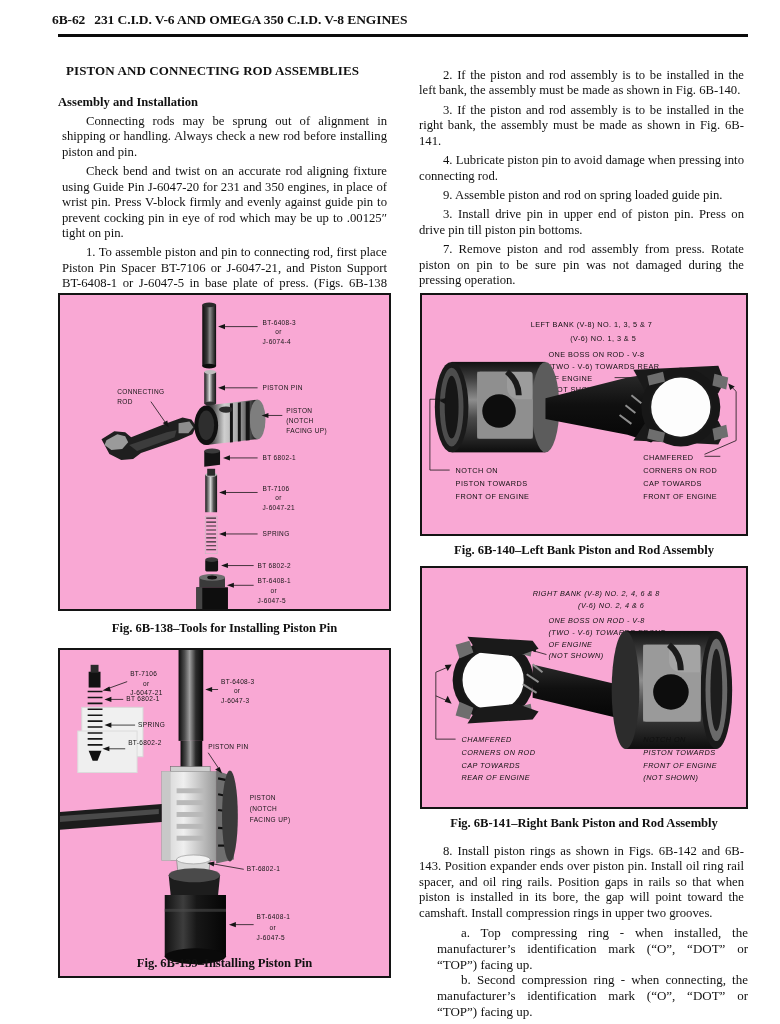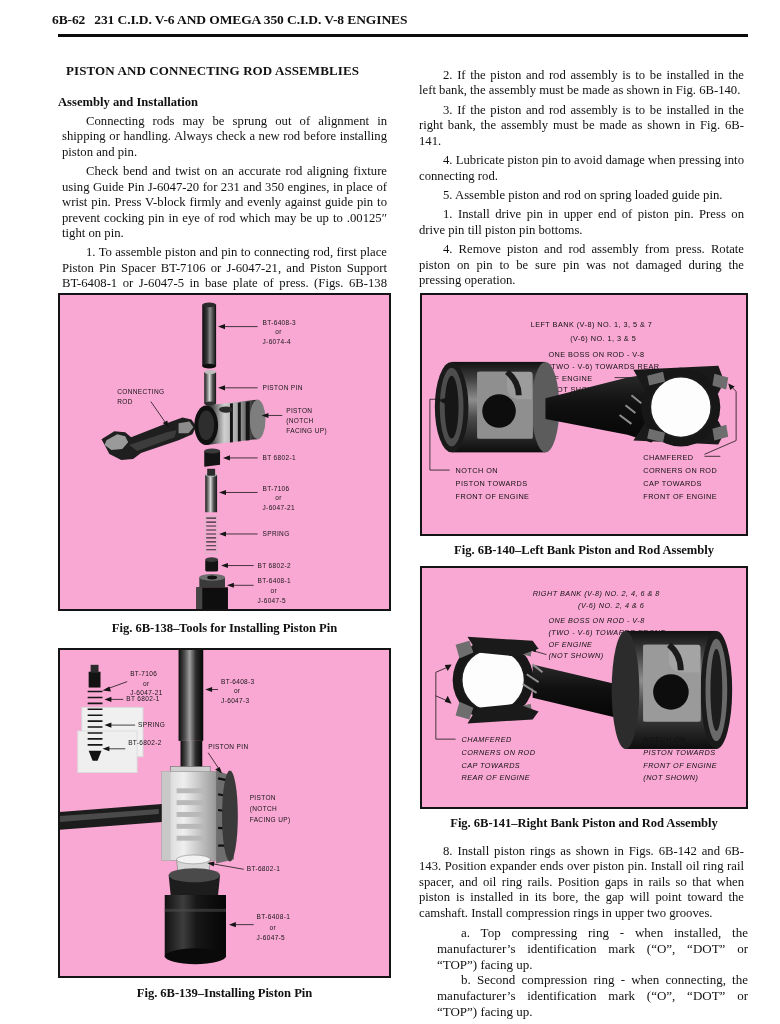--- a/index.html
+++ b/index.html
@@ -99,21 +99,21 @@
     font-size: 12.6px;
     font-weight: bold;
     letter-spacing: -0.05px;
     white-space: nowrap;
   }
 
   
   #fig138-box { left: 58px;  top: 293px; width: 333px; height: 318px; }
   #fig138-cap { left: 58px;  top: 621px; width: 333px; }
   #fig139-box { left: 58px;  top: 648px; width: 333px; height: 330px; }
-  #fig139-cap { left: 58px;  top: 986px; width: 333px; }
+  #fig139-cap { left: 58px;  top: 956px; width: 333px; }
   #fig140-box { left: 420px; top: 293px; width: 328px; height: 243px; }
   #fig140-cap { left: 415px; top: 543px; width: 338px; }
   #fig141-box { left: 420px; top: 566px; width: 328px; height: 243px; font-style: italic; }
   #fig141-cap { left: 415px; top: 816px; width: 338px; }
 
   .col-right-bottom {
     position: absolute;
     left: 415px;
     top: 840px;
     width: 333px;
@@ -151,23 +151,23 @@
     <h3 class="sub-title">Assembly and Installation</h3>
     <p class="body">Connecting rods may be sprung out of alignment in shipping or handling. Always check a new rod before installing piston and pin.</p>
     <p class="body">Check bend and twist on an accurate rod aligning fixture using Guide Pin J-6047-20 for 231 and 350 engines, in place of wrist pin. Press V-block firmly and evenly against guide pin to prevent cocking pin in eye of rod which may be up to .00125″ tight on pin.</p>
     <p class="body">1. To assemble piston and pin to connecting rod, first place Piston Pin Spacer BT-7106 or J-6047-21, and Piston Support BT-6408-1 or J-6047-5 in base plate of press. (Figs. 6B-138 and 6B-139)</p>
   </div>
 
   <div class="col col-right">
     <p class="body">2. If the piston and rod assembly is to be installed in the left bank, the assembly must be made as shown in Fig. 6B-140.</p>
     <p class="body">3. If the piston and rod assembly is to be installed in the right bank, the assembly must be made as shown in Fig. 6B-141.</p>
     <p class="body">4. Lubricate piston pin to avoid damage when pressing into connecting rod.</p>
-    <p class="body">5. Assemble piston and rod on spring loaded guide pin.</p>
-    <p class="body">1. Install drive pin in upper end of piston pin. Press on drive pin till piston pin bottoms.</p>
-    <p class="body">4. Remove piston and rod assembly from press. Rotate piston on pin to be sure pin was not damaged during the pressing operation.</p>
+    <p class="body">9. Assemble piston and rod on spring loaded guide pin.</p>
+    <p class="body">3. Install drive pin in upper end of piston pin. Press on drive pin till piston pin bottoms.</p>
+    <p class="body">7. Remove piston and rod assembly from press. Rotate piston on pin to be sure pin was not damaged during the pressing operation.</p>
   </div>
 
   <div class="fig-box" id="fig138-box">
     <div class="art">
       <svg viewBox="0 0 333 318" preserveAspectRatio="none">
         <defs>
           <linearGradient id="g-steel" x1="0" y1="0" x2="1" y2="0">
             <stop offset="0%" stop-color="#1a1a1a"></stop>
               <stop offset="22%" stop-color="#6e6e6e"></stop>
             <stop offset="45%" stop-color="#d8d8d8"></stop>

